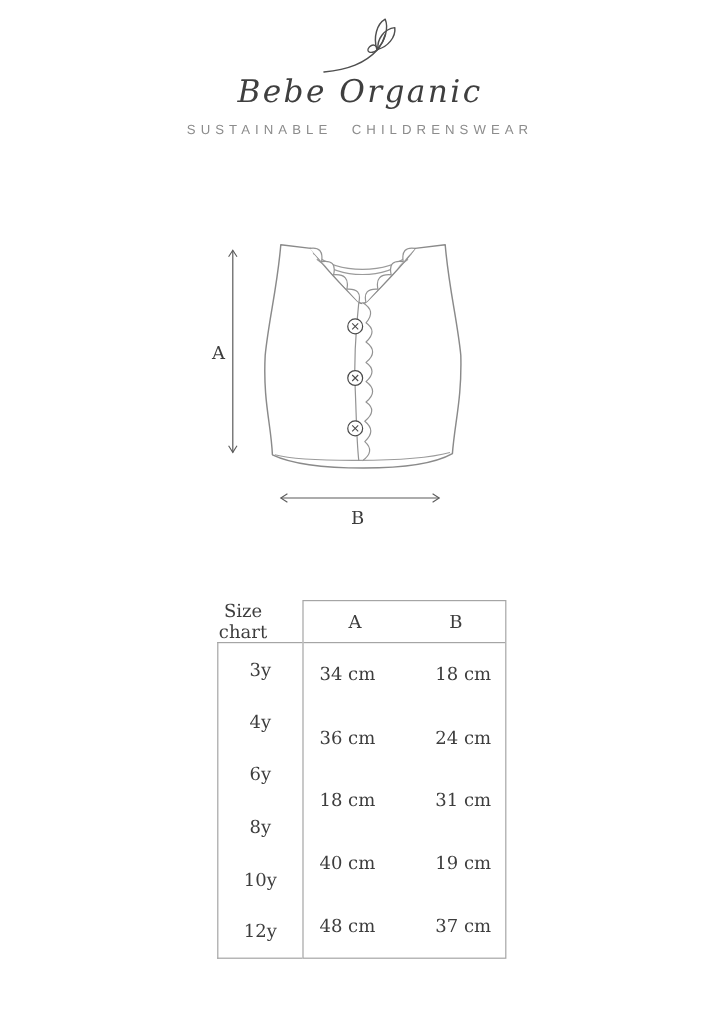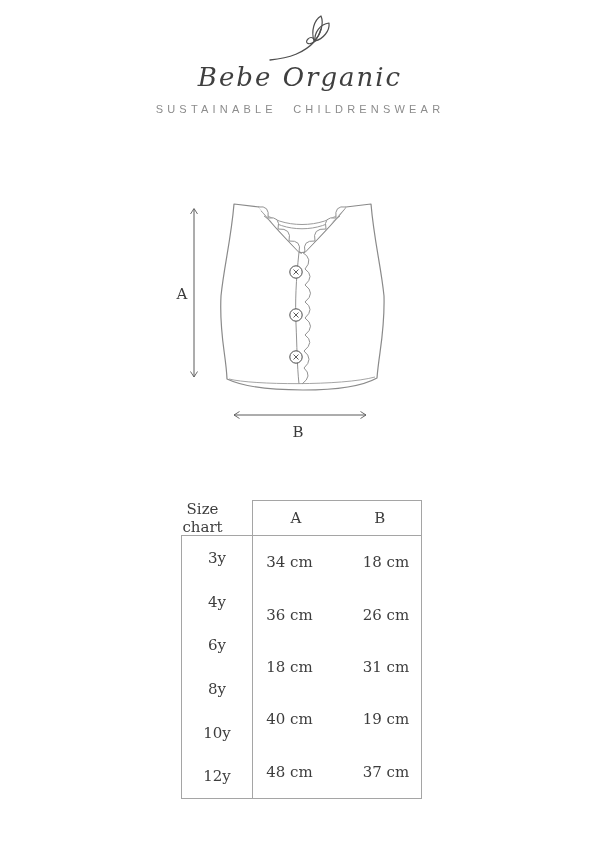--- a/index.html
+++ b/index.html
@@ -166,21 +166,21 @@
         <div class="col-a">A</div>
         <div class="col-b">B</div>
       </div>
       <div class="rows">
         <div class="row">
           <div class="col-a">34 cm</div>
           <div class="col-b">18 cm</div>
         </div>
         <div class="row">
           <div class="col-a">36 cm</div>
-          <div class="col-b">26 cm</div>
+          <div class="col-b">24 cm</div>
         </div>
         <div class="row">
           <div class="col-a">18 cm</div>
           <div class="col-b">31 cm</div>
         </div>
         <div class="row">
           <div class="col-a">40 cm</div>
           <div class="col-b">19 cm</div>
         </div>
         <div class="row">

